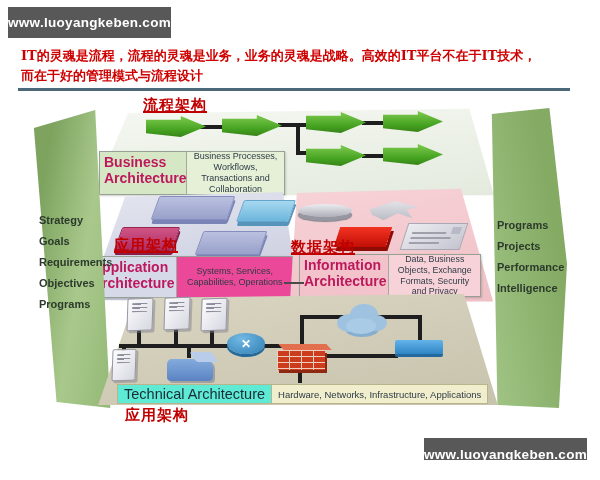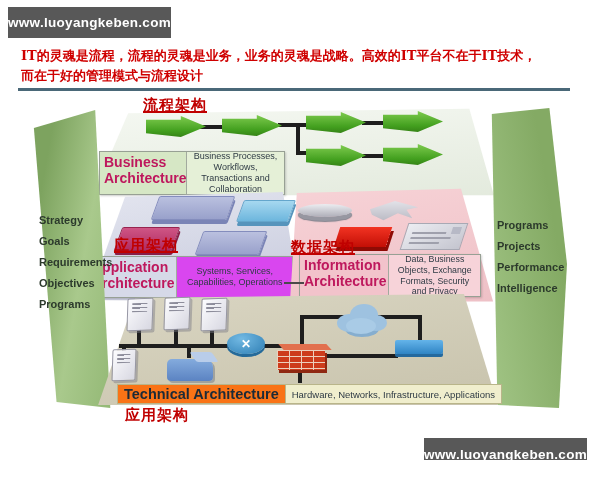--- a/index.html
+++ b/index.html
@@ -53,21 +53,21 @@
   .lbox { position:absolute; display:flex; align-items:stretch;
           border:1px solid #97a094; box-shadow:1px 1px 2px rgba(0,0,0,.18); }
   .lbox .t { font-weight:bold; font-size:14px; line-height:1.12; color:#be185d; padding:3px 2px 2px 4px; }
   .lbox .d { border-left:1px solid #a2aa9e; font-size:9px; line-height:1.25; display:flex;
              align-items:center; text-align:center; color:#2e3a44; padding:1px 3px; }
   .lbox.biz { left:11px; top:45px; width:186px; height:44px; background:#d6e7c5; }
   .lbox.biz .t { width:86px; }
   .lbox.biz .d { background:#e5f0d7; }
   .lbox.app { left:3px; top:66px; width:206px; height:42px; background:#d6d9e8; }
   .lbox.app .t { width:98px; }
-  .lbox.app .d { background:#d946ef; }
+  .lbox.app .d { background:#ec4899; }
   .lbox.info { left:15px; top:70px; width:182px; height:43px; background:#f2c3cb; }
   .lbox.info .t { width:92px; }
   .lbox.info .d { background:#f7d3d9; font-size:8.8px; }
 
   
   .plane.app { left:84px; top:190px; width:222px; height:114px; z-index:2; }
   .plane.app .surf { background:linear-gradient(170deg,#e4e6f0,#c5c8db);
       clip-path:polygon(18.5% 6%, 89.6% 1.8%, 97.3% 98%, 1.8% 96.5%); }
   .apanel { position:absolute; height:24px; transform:skewX(-20deg); border-radius:2px; }
   .apanel.lav { background:linear-gradient(#bac0df,#99a1cb); border:1px solid #848dbd;
@@ -118,21 +118,21 @@
   .firewall { position:absolute; width:48px; height:20px; background-color:#cd3c1c;
       background-image:linear-gradient(#ecd0bd 1px, transparent 1px),
                        linear-gradient(90deg,#ecd0bd 1px, transparent 1px);
       background-size:12px 6px; box-shadow:2px 3px 0 #8f2812; }
   .firewall::before { content:""; position:absolute; top:-6px; left:4px; right:-4px; height:6px;
       background:#e2704e; transform:skewX(42deg); }
   .switch { position:absolute; width:48px; height:14px; border-radius:2px;
             background:linear-gradient(#64b4ea,#2f84c4); box-shadow:0 3px 0 #24699e; }
   .cloud { position:absolute; }
   .tech-labels { position:absolute; left:23px; top:92px; display:flex; align-items:stretch; }
-  .tech-labels .t { background:#f97316; border:1px solid #b9b58a; font-weight:bold; font-size:14.5px;
+  .tech-labels .t { background:#5eead4; border:1px solid #b9b58a; font-weight:normal; font-size:14.5px;
                     color:#1b2a37; padding:1px 6px; white-space:nowrap; }
   .tech-labels .d { background:#f0eecd; border:1px solid #b9b58a; border-left:none; font-size:9.5px;
                     color:#2e3a44; display:flex; align-items:center; padding:0 6px; white-space:nowrap; }
 
   
   .cn-tag { position:absolute; z-index:6; color:#c00000; font-weight:bold; font-size:15px;
             letter-spacing:1px; font-family:"DejaVu Serif", serif; white-space:nowrap; }
   .cn-tag.u { text-decoration:underline; text-decoration-thickness:1.5px; }
   .cn-proc { left:129px; top:96px;margin-left:14px; }
   .cn-app  { left:114px; top:236px; }

